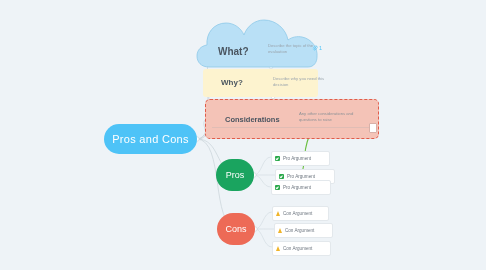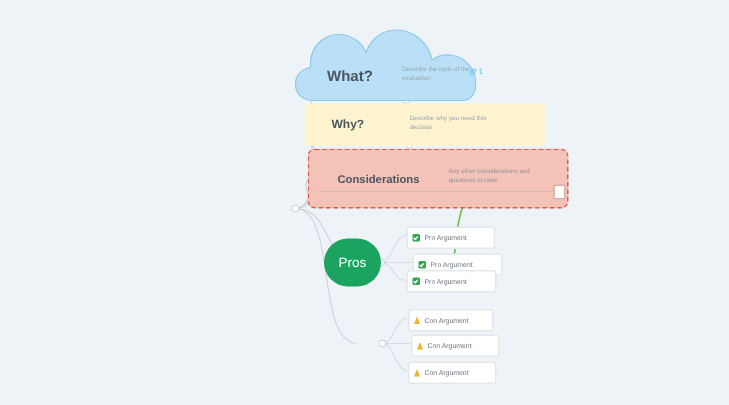--- a/index.html
+++ b/index.html
@@ -91,21 +91,21 @@
     align-items: center;
     gap: 1px;
     color: #4ec3f7;
     font-size: 5.5px;
   }
 
   
   #why-node {
     left: 203px;
     top: 69px;
-    width: 161px;
+    width: 115px;
     height: 28px;
     background: #fdf3cf;
     border-radius: 3px;
   }
   #why-node .title {
     position: absolute;
     left: 18px;
     top: 9px;
     font-size: 8px;
     font-weight: bold;
@@ -281,20 +281,23 @@
              C247,26 255,20 264,20 C276,20 286,29 288,40
              C292,37 297,36 302,37 C312,39 318,48 317,57
              C317,62 314,67 308,67 Z" fill="#b9e0f6" stroke="#8ec9e8" stroke-width="0.8"></path>
   </svg>
 
   <svg class="layer-svg" viewBox="0 0 486 270">
     <path d="M322,117 C312,126 305,140 304,163 C303,170 302,174 300,178" fill="none" stroke="#6abf40" stroke-width="1.1"></path>
     <polygon points="299,181 296,175 303,176" fill="#6abf40"></polygon>
   </svg>
 
+  <div class="node" id="central-node">
+    <span class="label">Pros and Cons</span>
+  </div>
 
   <div class="node" id="cloud-node">
     <div class="cloud-text">
       <span class="cloud-title">What?</span>
       <span class="cloud-desc">Describe the topic of the evaluation</span>
       <span class="cloud-attach">
         <svg width="6" height="6" viewBox="0 0 16 16">
           <path d="M11.5 4.5 L5.5 10.5 a2 2 0 0 0 2.8 2.8 L13.5 8 a3.6 3.6 0 0 0 -5 -5 L3 8.5" fill="none" stroke="#4ec3f7" stroke-width="1.6" stroke-linecap="round"></path>
         </svg>
         <span>1</span>
@@ -324,20 +327,23 @@
   </div>
   <div class="arg" id="pro-2">
     <span class="chk"></span>
     <span class="arg-label">Pro Argument</span>
   </div>
   <div class="arg" id="pro-3">
     <span class="chk"></span>
     <span class="arg-label">Pro Argument</span>
   </div>
 
+  <div class="node" id="cons-node">
+    <span class="label">Cons</span>
+  </div>
 
   <div class="arg" id="con-1">
     <span class="warn"></span>
     <span class="arg-label">Con Argument</span>
   </div>
   <div class="arg" id="con-2">
     <span class="warn"></span>
     <span class="arg-label">Con Argument</span>
   </div>
   <div class="arg" id="con-3">

